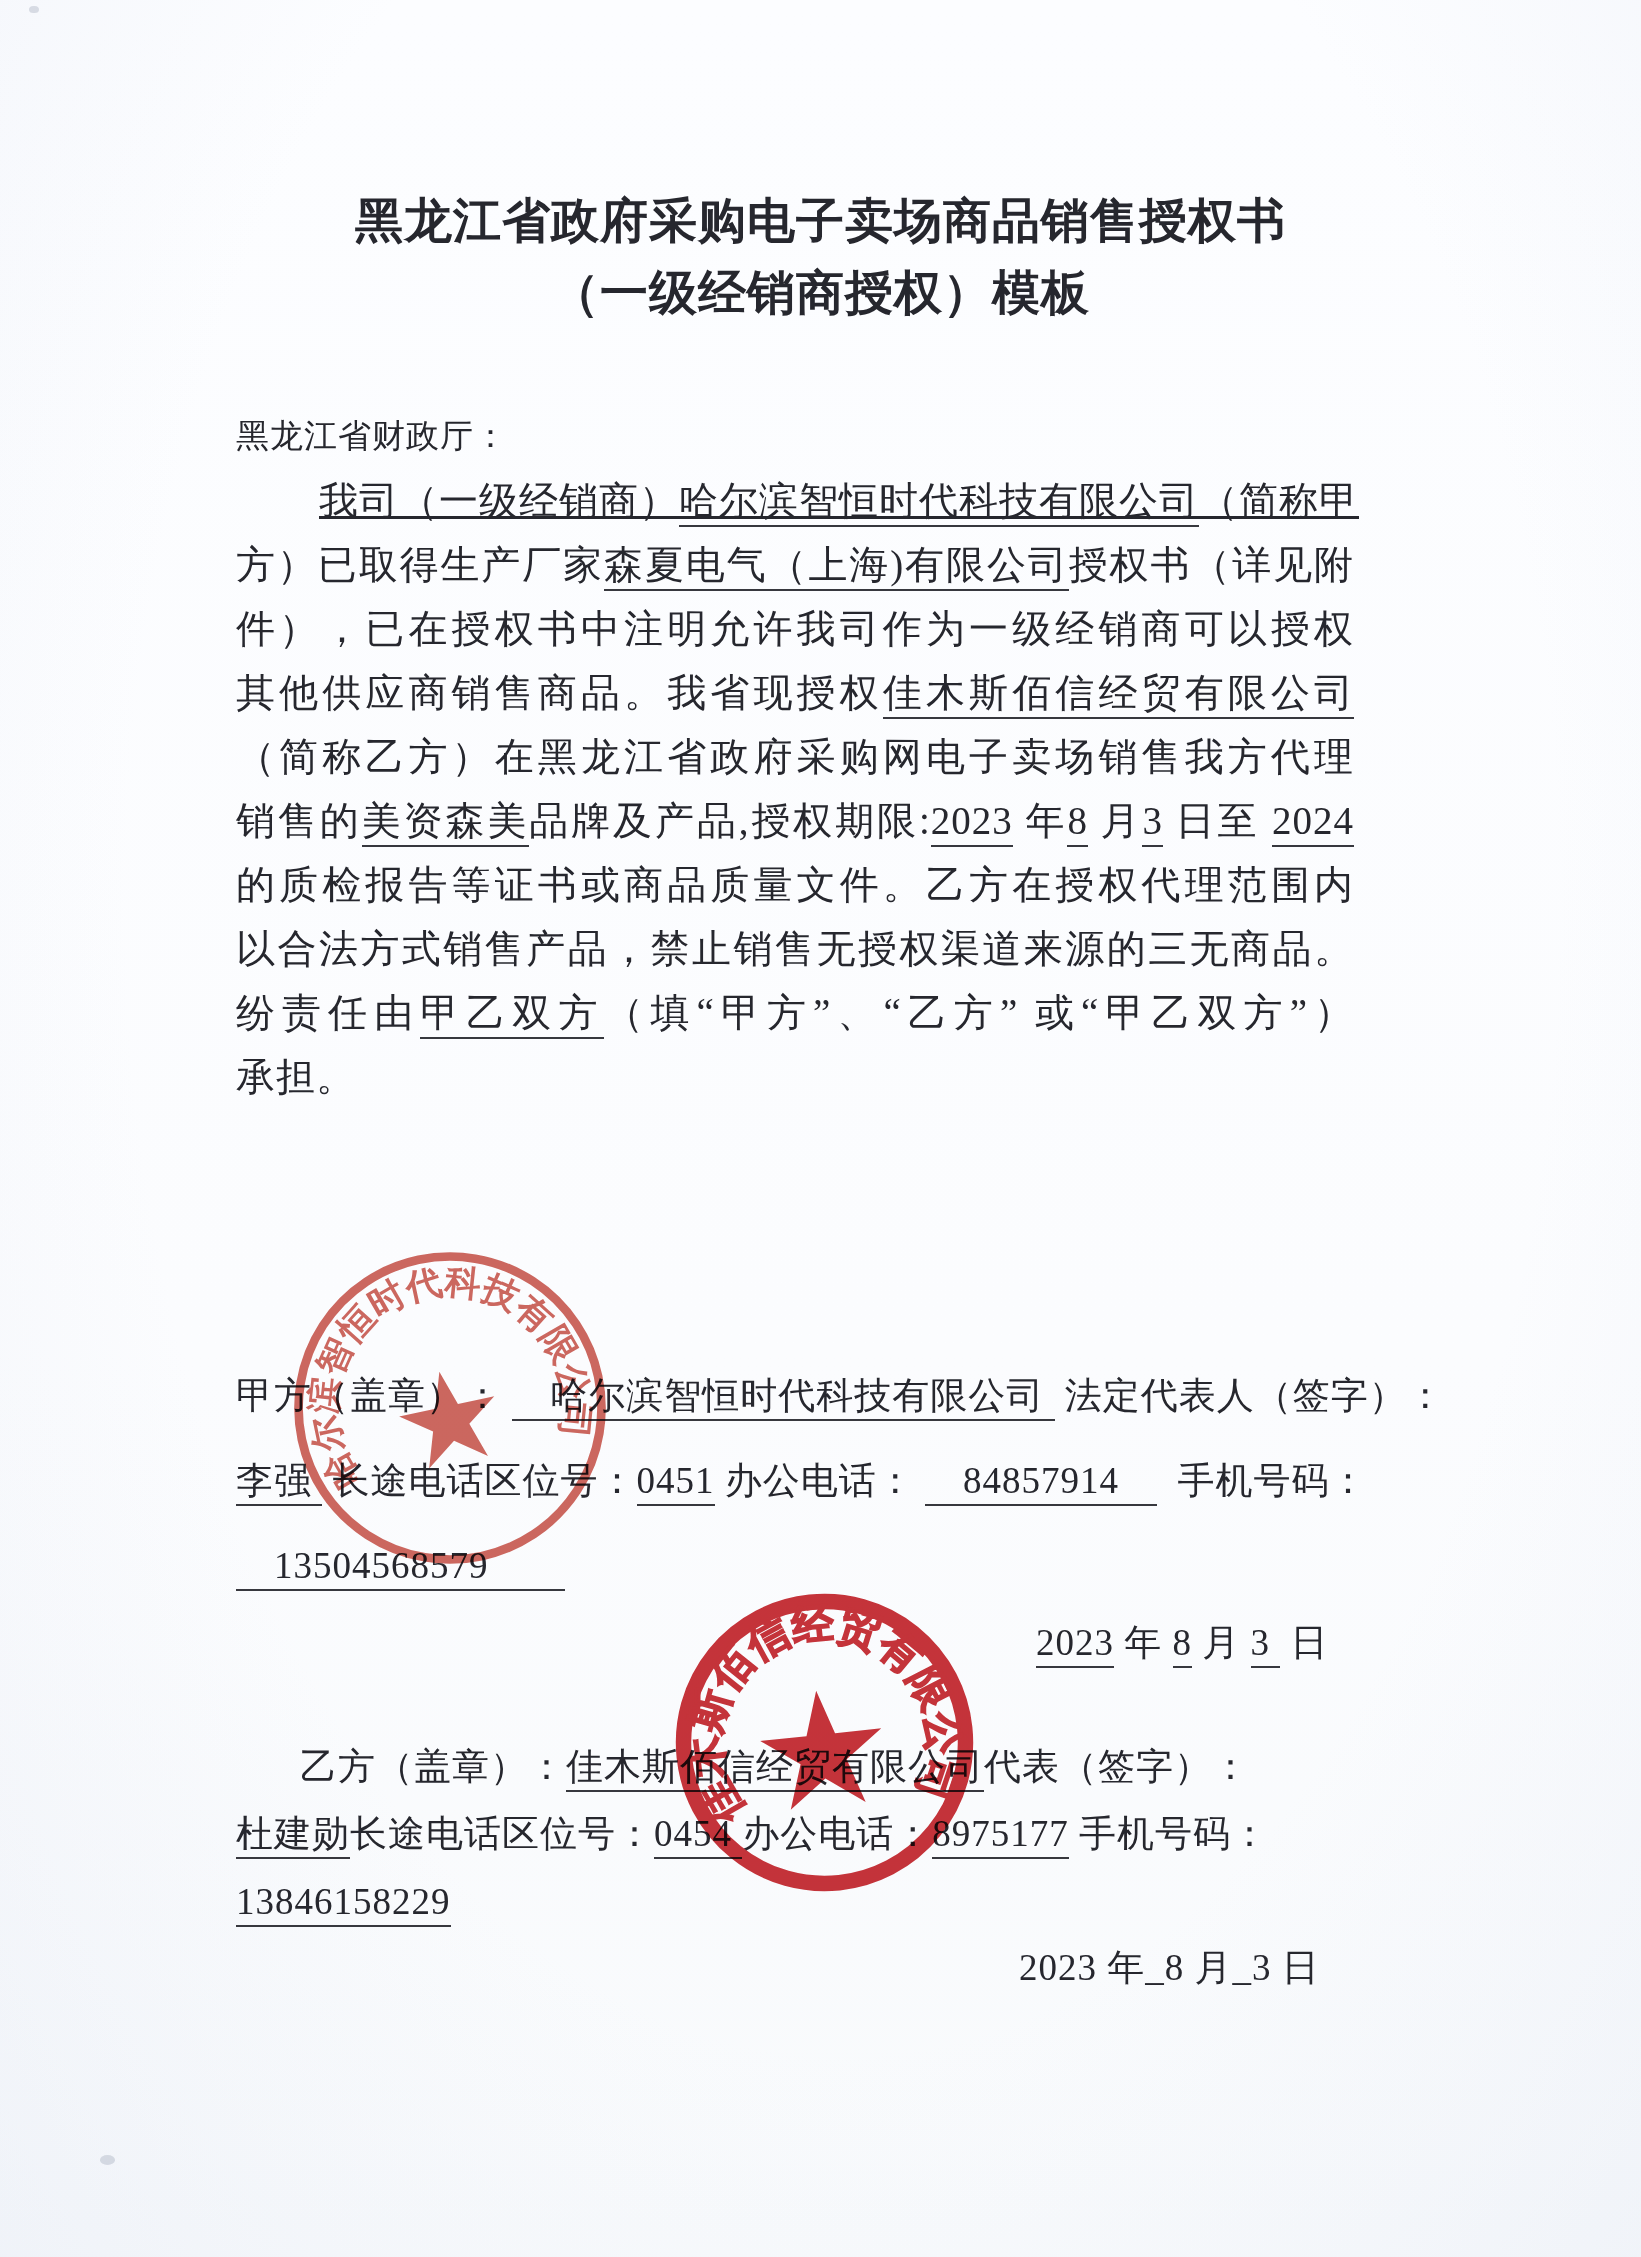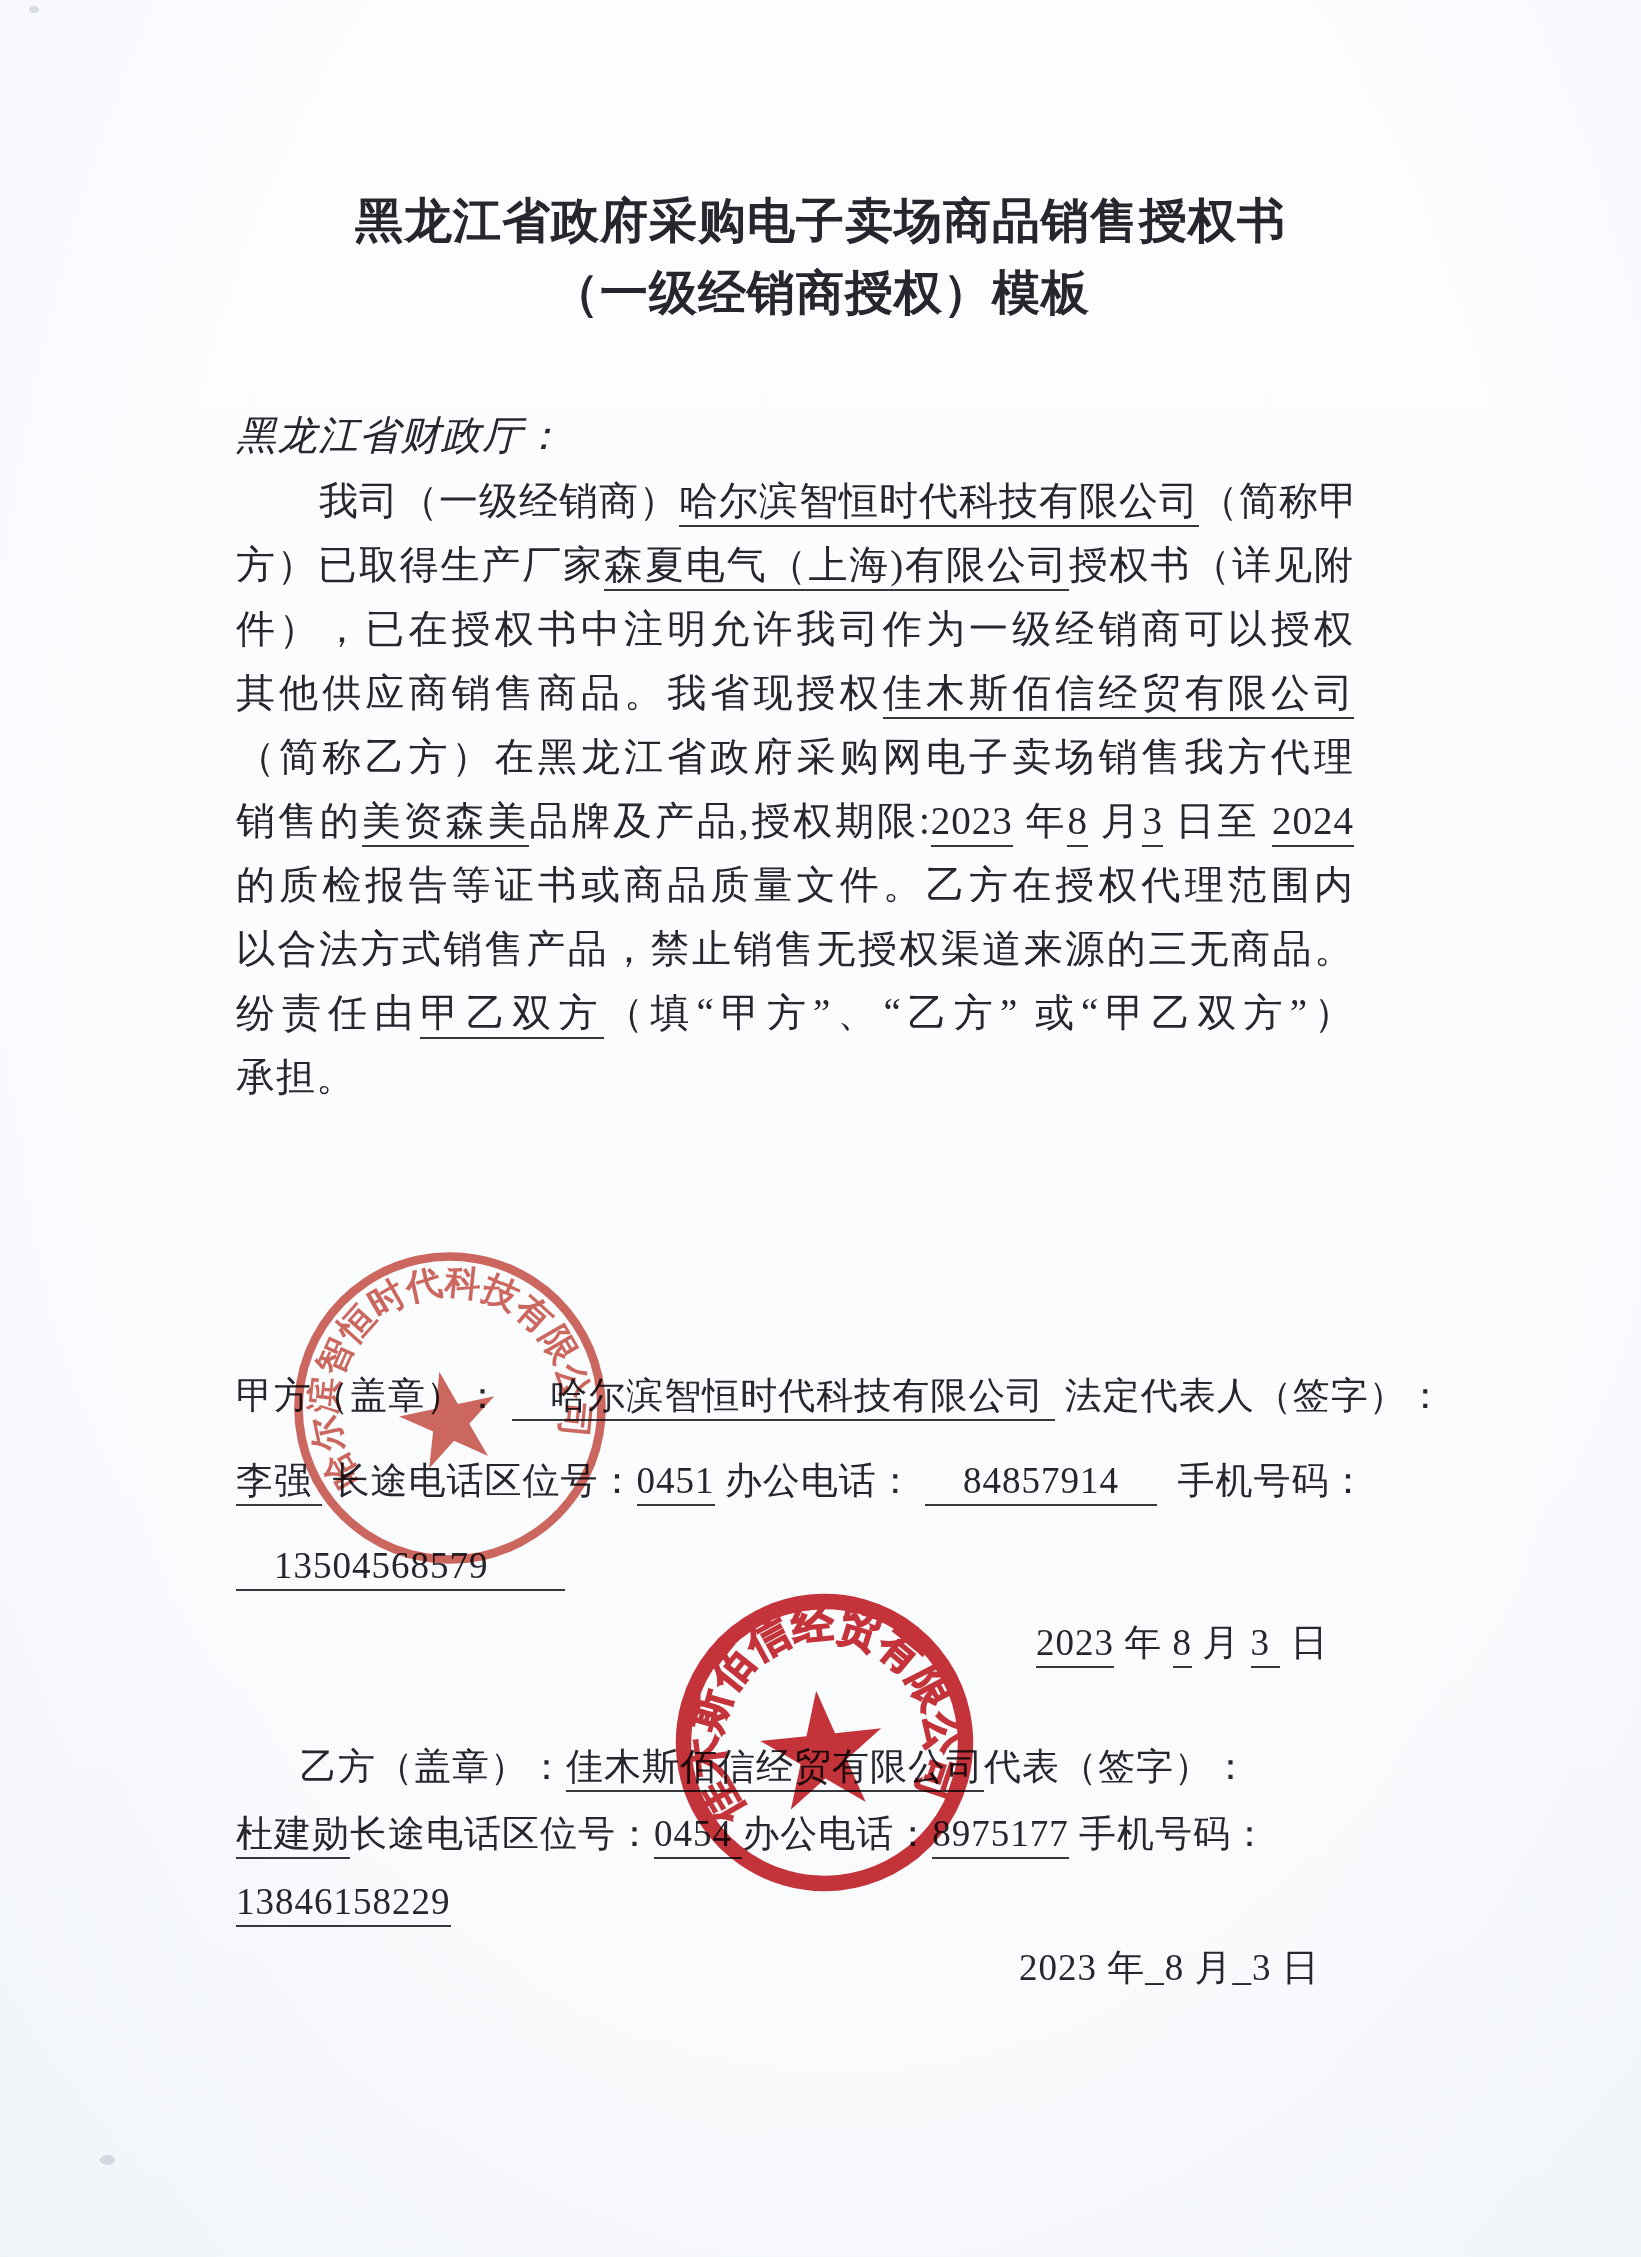--- a/index.html
+++ b/index.html
@@ -18,31 +18,31 @@
   .abs{position:absolute;}
   .title{
     left:0;width:1641px;text-align:center;
     font-family:"Liberation Sans","DejaVu Sans",sans-serif;
     font-weight:bold;font-size:48px;line-height:60px;
     letter-spacing:1px;
   }
   .t1{top:191px;}
   .t2{top:263px;}
   .salutation{
-    left:236px;top:409px;font-size:40px;line-height:54px;letter-spacing:1px;font-style:italic;
+    left:236px;top:409px;font-size:33px;line-height:54px;letter-spacing:1px;
   }
   .body{
     left:236px;top:469px;width:1118px;
     font-size:39px;
   }
   .bodyline{
     height:64px;line-height:64px;white-space:pre;letter-spacing:1px;
   }
   .bodyline.fill{text-align:justify;text-align-last:justify;}
-  .bodyline.indent{padding-left:83px;}
+  .bodyline.indent{padding-left:83px;text-decoration:underline;}
   .sig{
     font-size:37px;line-height:54px;white-space:pre;letter-spacing:1px;margin-top:25px;
   }
   .u{
     border-bottom:2.9px solid rgba(38,39,46,.92);
     padding-bottom:2.9px;
   }
   .stamp{mix-blend-mode:multiply;pointer-events:none;}
   .stamp1{opacity:.82;transform:rotate(-12deg);}
   .stamp2{opacity:.93;transform:rotate(-6deg);}

